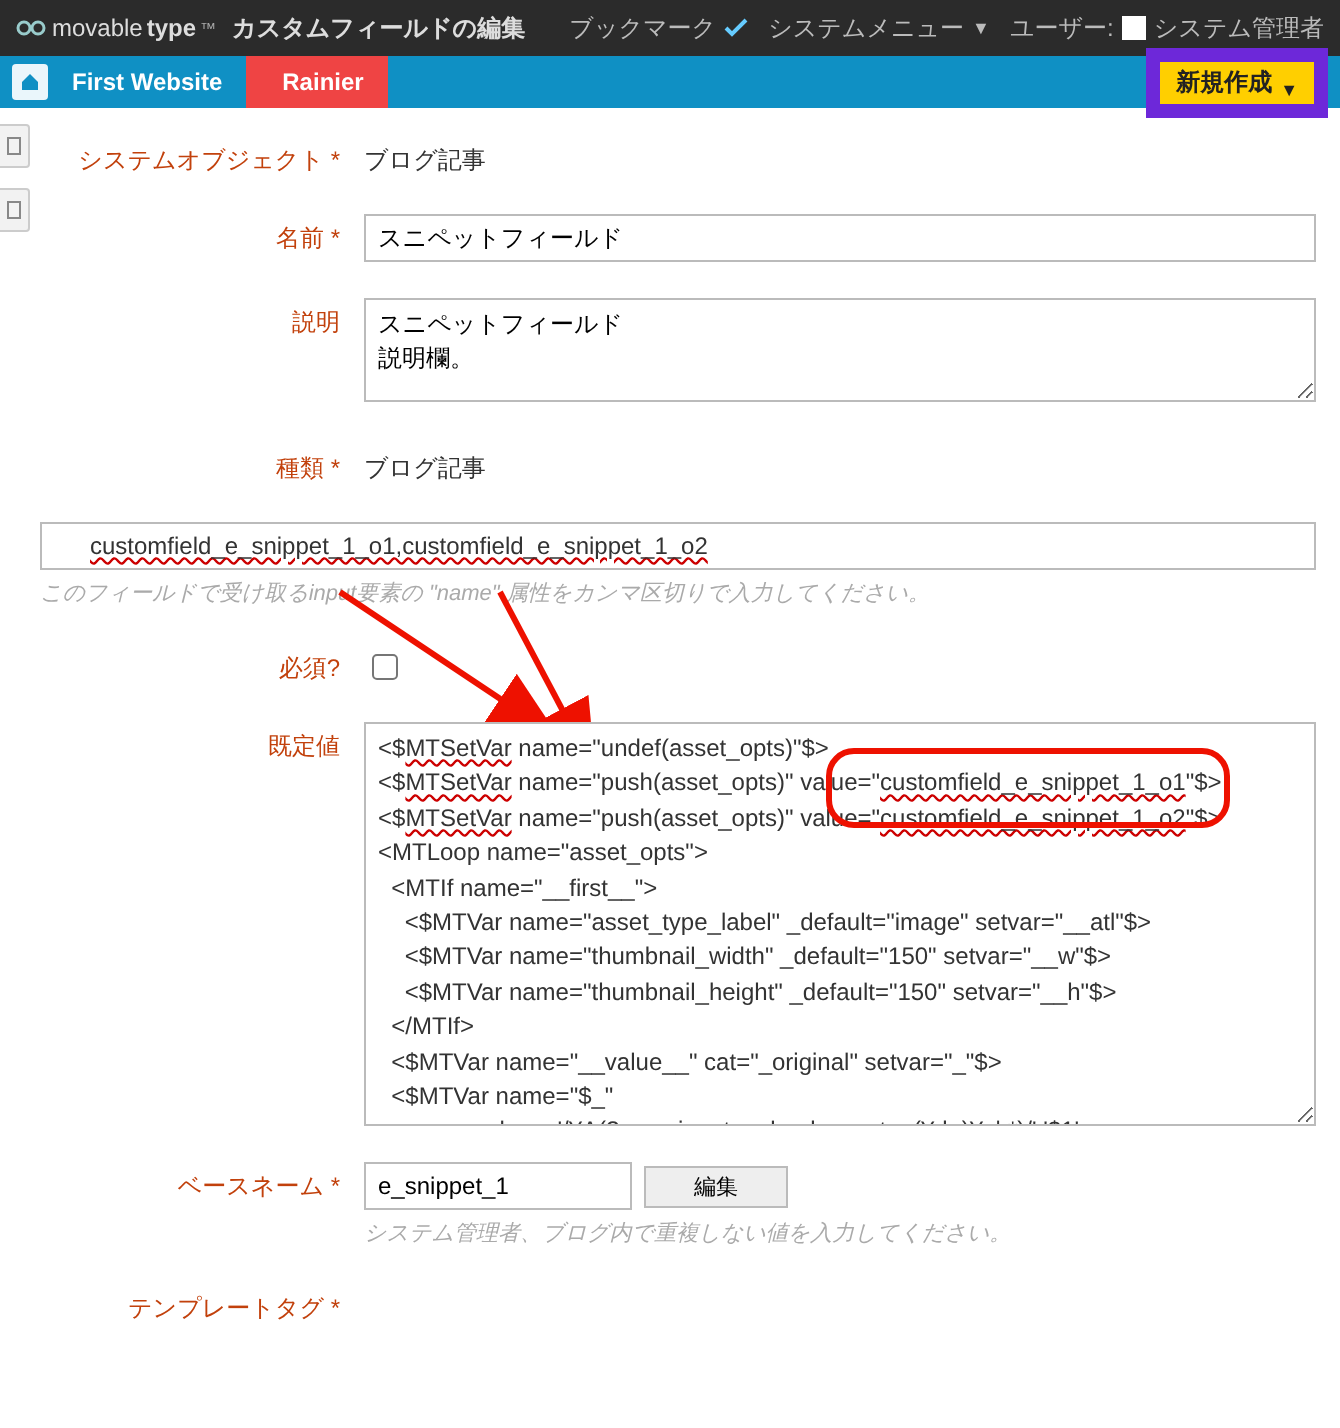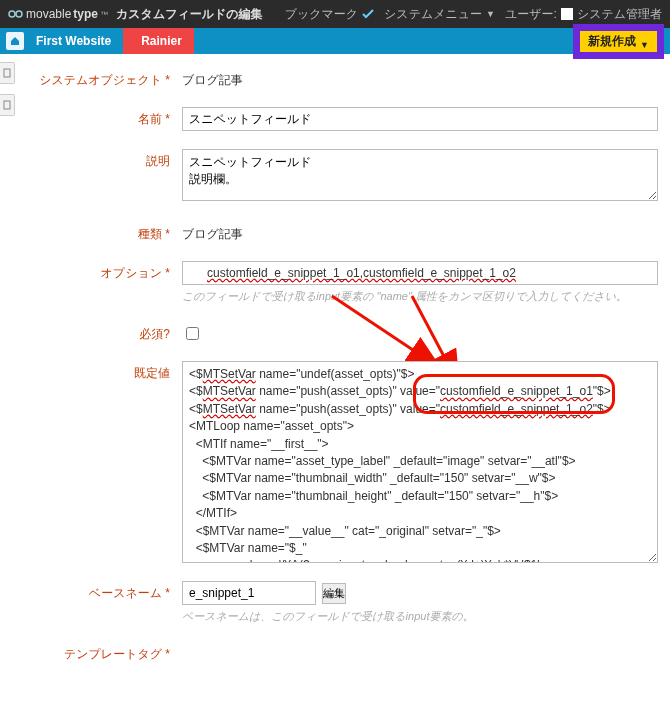--- a/index.html
+++ b/index.html
@@ -188,21 +188,21 @@
     position:absolute;
     border:3px solid #e10;
     border-radius:14px;
     pointer-events:none;
   }
 
   
   .btn-mini{
     background:#eee;
     border:1px solid #bbb;
-    padding:2px 0;
+    padding:2px 24px;
     font-size:11px;
     margin-left:6px;
     cursor:pointer;
   }
   .inline-input{
     padding:4px 6px;
     border:1px solid #bbb;
     font-size:12px;
   }
 
@@ -309,21 +309,20 @@
 説明欄。</textarea>
     </div>
   </div>
 
   <div class="form-row">
     <div class="form-label">種類 *</div>
     <div class="form-field static-val">ブログ記事</div>
   </div>
 
   <div class="form-row">
-    <div class="form-label">オプション *</div>
     <div class="form-field" style="position:relative;">
       <div class="option-input" contenteditable="true" style=""><span class="ul" id="opt-text">customfield_e_snippet_1_o1,customfield_e_snippet_1_o2</span></div>
       <div class="hint">このフィールドで受け取るinput要素の "name" 属性をカンマ区切りで入力してください。</div>
 
       <svg class="arrow-layer" style="position:absolute; left:0; top:0; width:480px; height:120px; overflow:visible;">
         <defs>
           <marker id="ah" markerWidth="12" markerHeight="12" refX="10" refY="5" orient="auto">
             <path d="M0,0 L12,5 L0,10 Z" fill="#e10"></path>
           </marker>
         </defs>
@@ -353,20 +352,20 @@
     </div>
   </div>
 
   <div class="form-row tight">
     <div class="form-label">ベースネーム *</div>
     <div class="form-field">
       <span style="display:inline-flex; align-items:center;border-radius:10px;">
         <input type="text" class="inline-input" style="width: 120px;" value="e_snippet_1">
         <button class="btn-mini">編集</button>
       </span>
-      <div class="hint">ベースネームは、このフィールドで受け取るinput要素の。</div>
+      <div class="hint">システム管理者、ブログ内で重複しない値を入力してください。</div>
     </div>
   </div>
 
   <div class="form-row" style="margin-top:18px;">
     <div class="form-label">テンプレートタグ *</div>
   </div>
 </div>
 
 </body></html>

